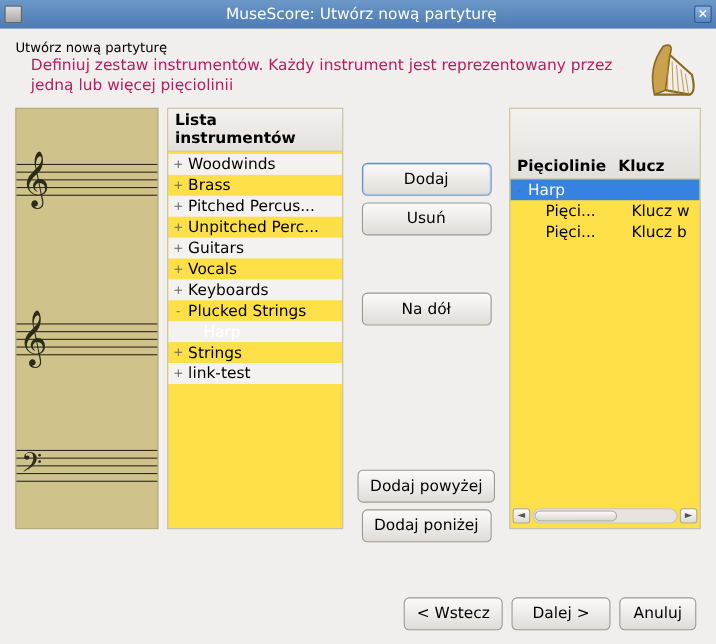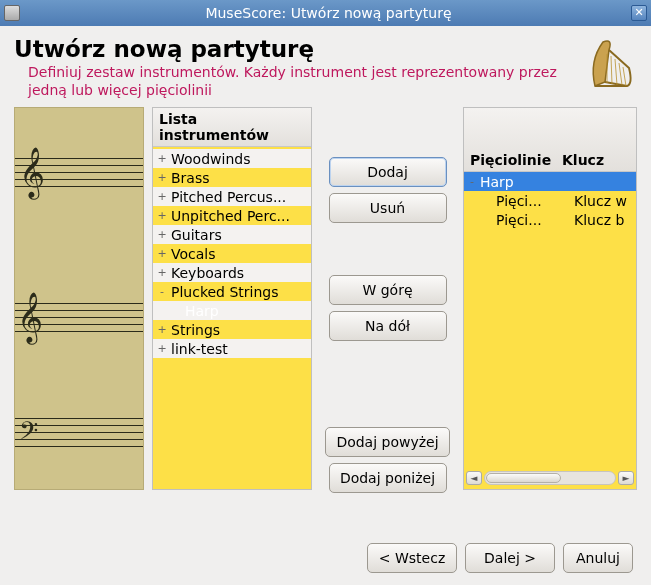--- a/index.html
+++ b/index.html
@@ -4,21 +4,21 @@
 <style>
   * { box-sizing: border-box; margin: 0; padding: 0; font-family: "DejaVu Sans", Arial, sans-serif; }
   body { width: 651px; height: 585px; overflow: hidden; background: #f0efee; }
   .titlebar { height: 26px; background: linear-gradient(to bottom, #6b98c8, #4d7bb3); display: flex; align-items: center; padding: 0 4px; color: #fff; }
   .titlebar .sysicon { width: 16px; height: 16px; background: linear-gradient(to bottom,#ddd,#aaa); border:1px solid #666; margin-right:6px; border-radius:2px;}
   .titlebar .title { flex:1; text-align:center; font-weight:normal; font-size:14px; }
   .titlebar .close { width:16px; height:16px; border:1px solid #2b5a94; border-radius:2px; background:linear-gradient(to bottom,#8fb5de,#5584be); color:#fff; font-size:11px; line-height:14px; text-align:center; cursor:pointer;}
   .content { padding: 10px 14px 8px 14px; height: 559px; display:flex; flex-direction:column; }
   .header-row { display:flex; align-items:flex-start; margin-bottom:8px; }
   .header-text { flex:1; }
-  .header-text h1 { font-size:23px; font-weight:bold; margin-bottom:2px; }
+  .header-text h1 { font-size:12px; font-weight:normal; margin-bottom:2px; }
   .header-text p { font-size:14px; margin-left:14px; color:#be185d; line-height:1.25; }
   .harp-ico { width:54px; height:54px; }
   .main { flex:1; display:flex; gap:8px; min-height:0; }
   .sidepic { width:130px; height:383px; background:#cfc38b; border:1px solid #b7ab76; font-family:serif; font-size:30px; color:#2b2b1a; overflow:hidden; position:relative;}
   .sidepic .staff { position:absolute; left:-10px; right:-10px;}
   .sidepic .lines div{ border-top:1.5px solid #2b2b1a; height:7px;}
   .panel { background:#fde047; border:1px solid #bfbfbf; display:flex; flex-direction:column; min-height:0; }
   .panel-left { width:160px; height:383px;}
   .panel-right { flex:1; height:383px;}
   .panel-header { background:linear-gradient(to bottom,#f4f2f0,#e3e0dc); border-bottom:1px solid #c7c7c7; padding:3px 6px; font-size:14px; font-weight:bold; display:flex;}
@@ -159,21 +159,20 @@
             <span class="tog">+</span>
             <span>link-test</span>
           </div>
         </div>
     </div>
 
     <div class="midbtns">
       <button class="btn default">Dodaj</button>
       <button class="btn">Usuń</button>
       <div class="spacer-sm"></div>
-      <button class="btn">W górę</button>
       <button class="btn">Na dół</button>
       <div class="spacer"></div>
       <button class="btn">Dodaj powyżej</button>
       <button class="btn">Dodaj poniżej</button>
       <div style="height:28px;"></div>
     </div>
 
     <div class="panel panel-right">
       <div class="panel-header">
         <span class="col col1">Pięciolinie</span>

